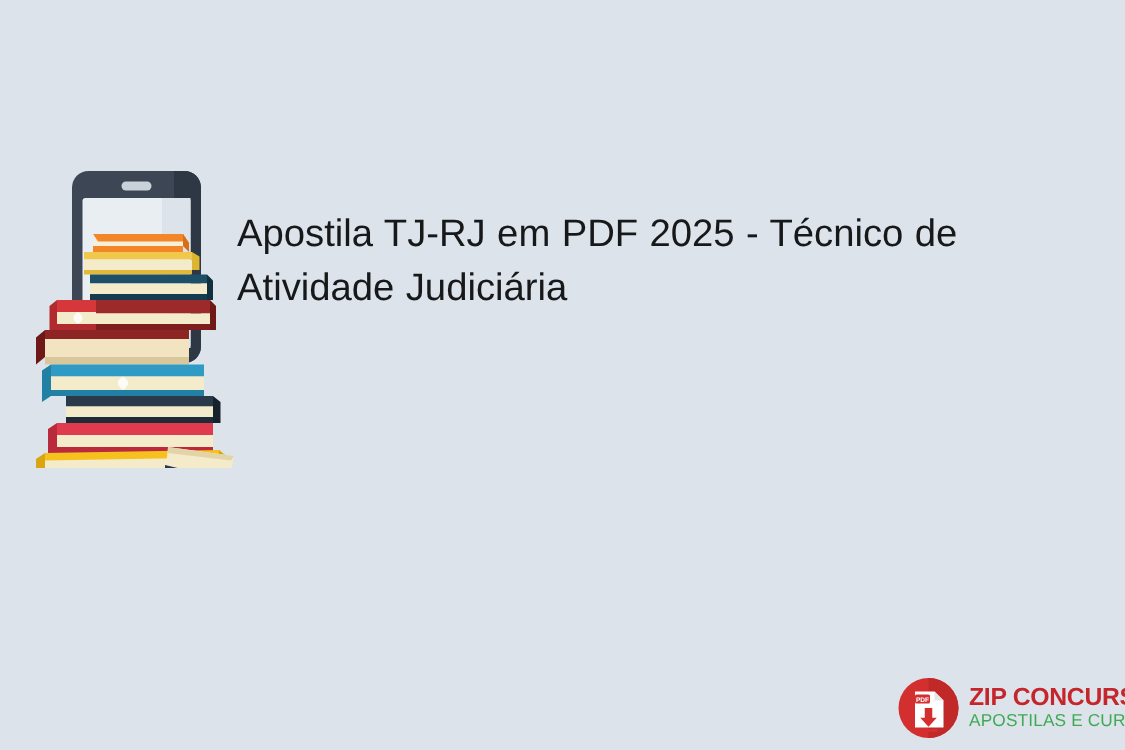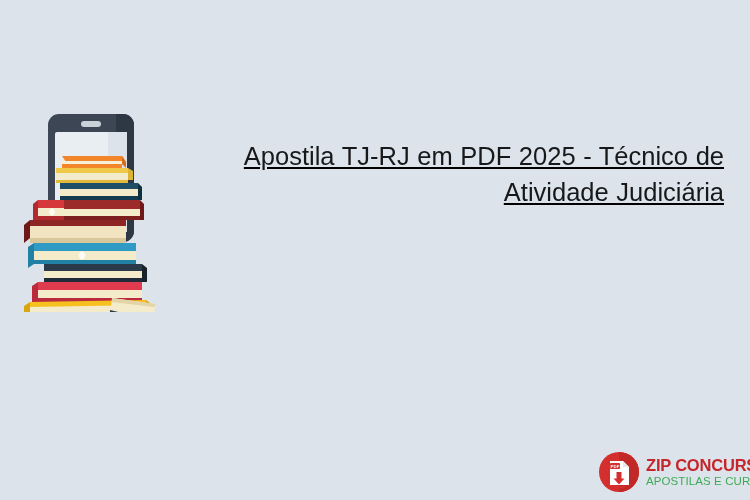--- a/index.html
+++ b/index.html
@@ -32,22 +32,21 @@
     height: 200px;
   }
   #illustration svg { display: block; }
 
   
   #title-block {
     position: absolute;
     left: 158px;
     top: 138px;
     width: 566px;
-    text-align: right;
-    text-decoration: underline;
+    text-align: left;
   }
   #title-text {
     font-family: "Liberation Sans", sans-serif;
     font-size: 25.5px;
     font-weight: 400;
     line-height: 36px;
     color: #17181a;
     letter-spacing: 0px;
     word-spacing: 0.5px;
   }

